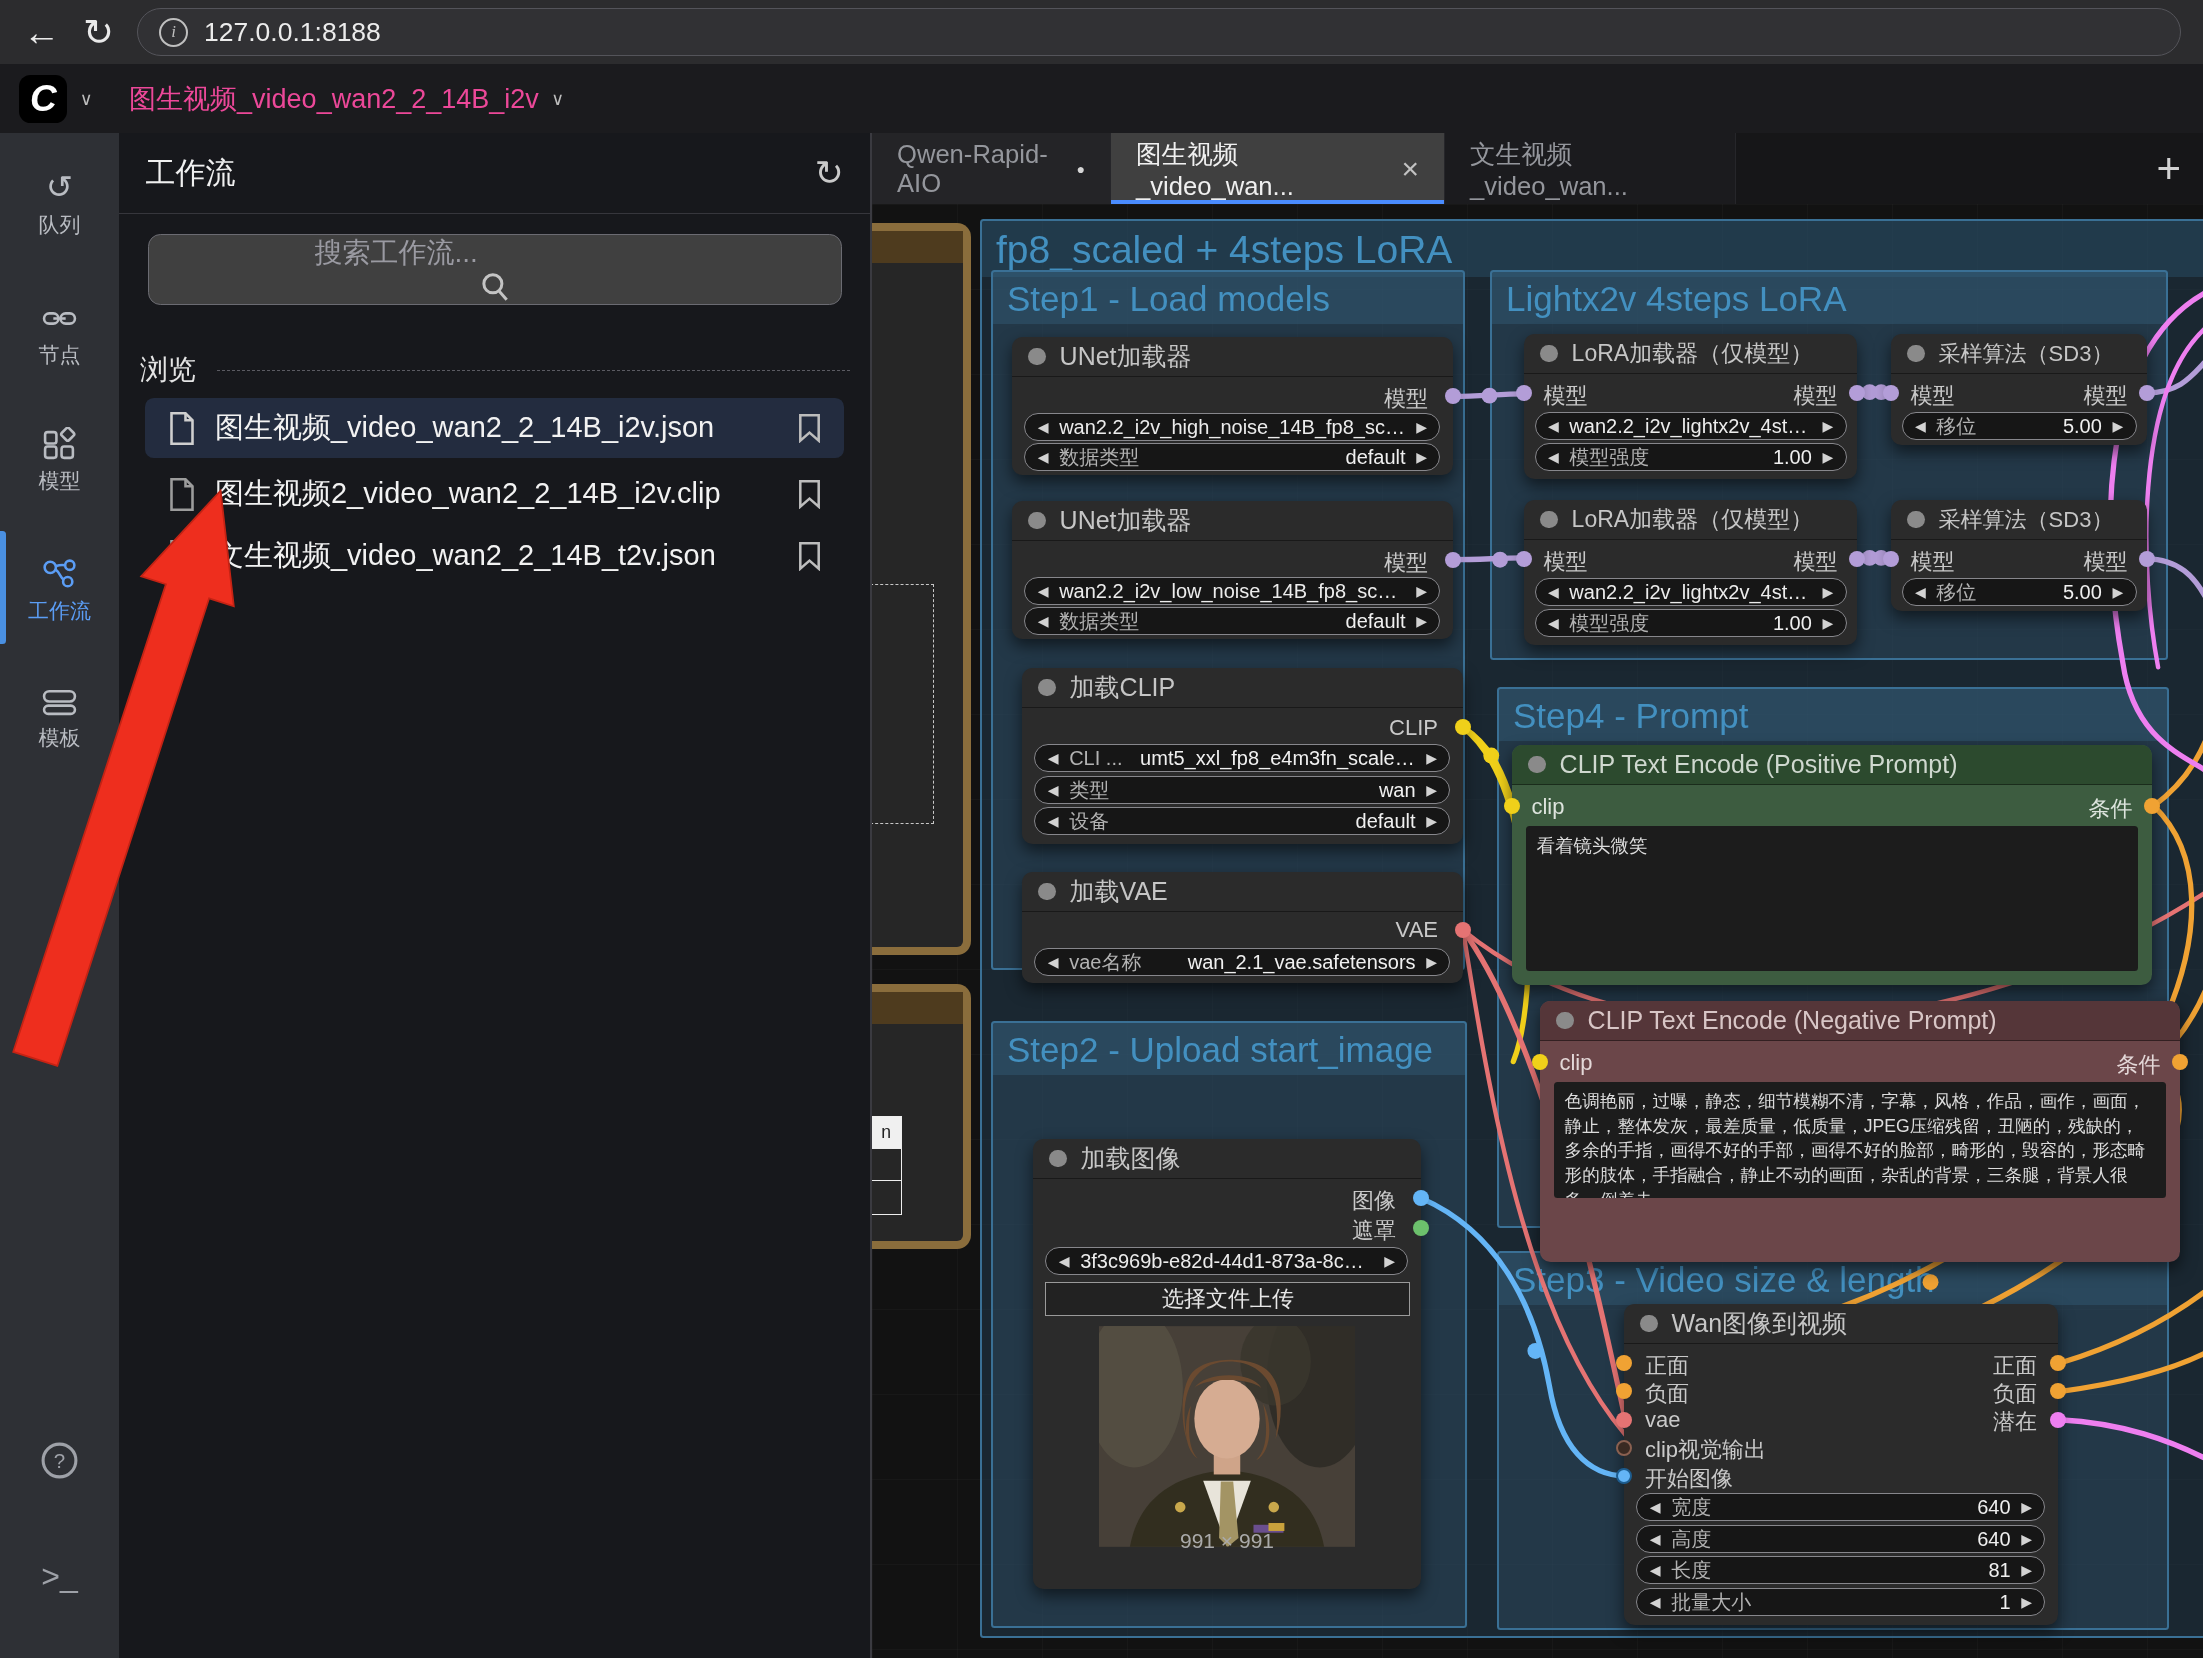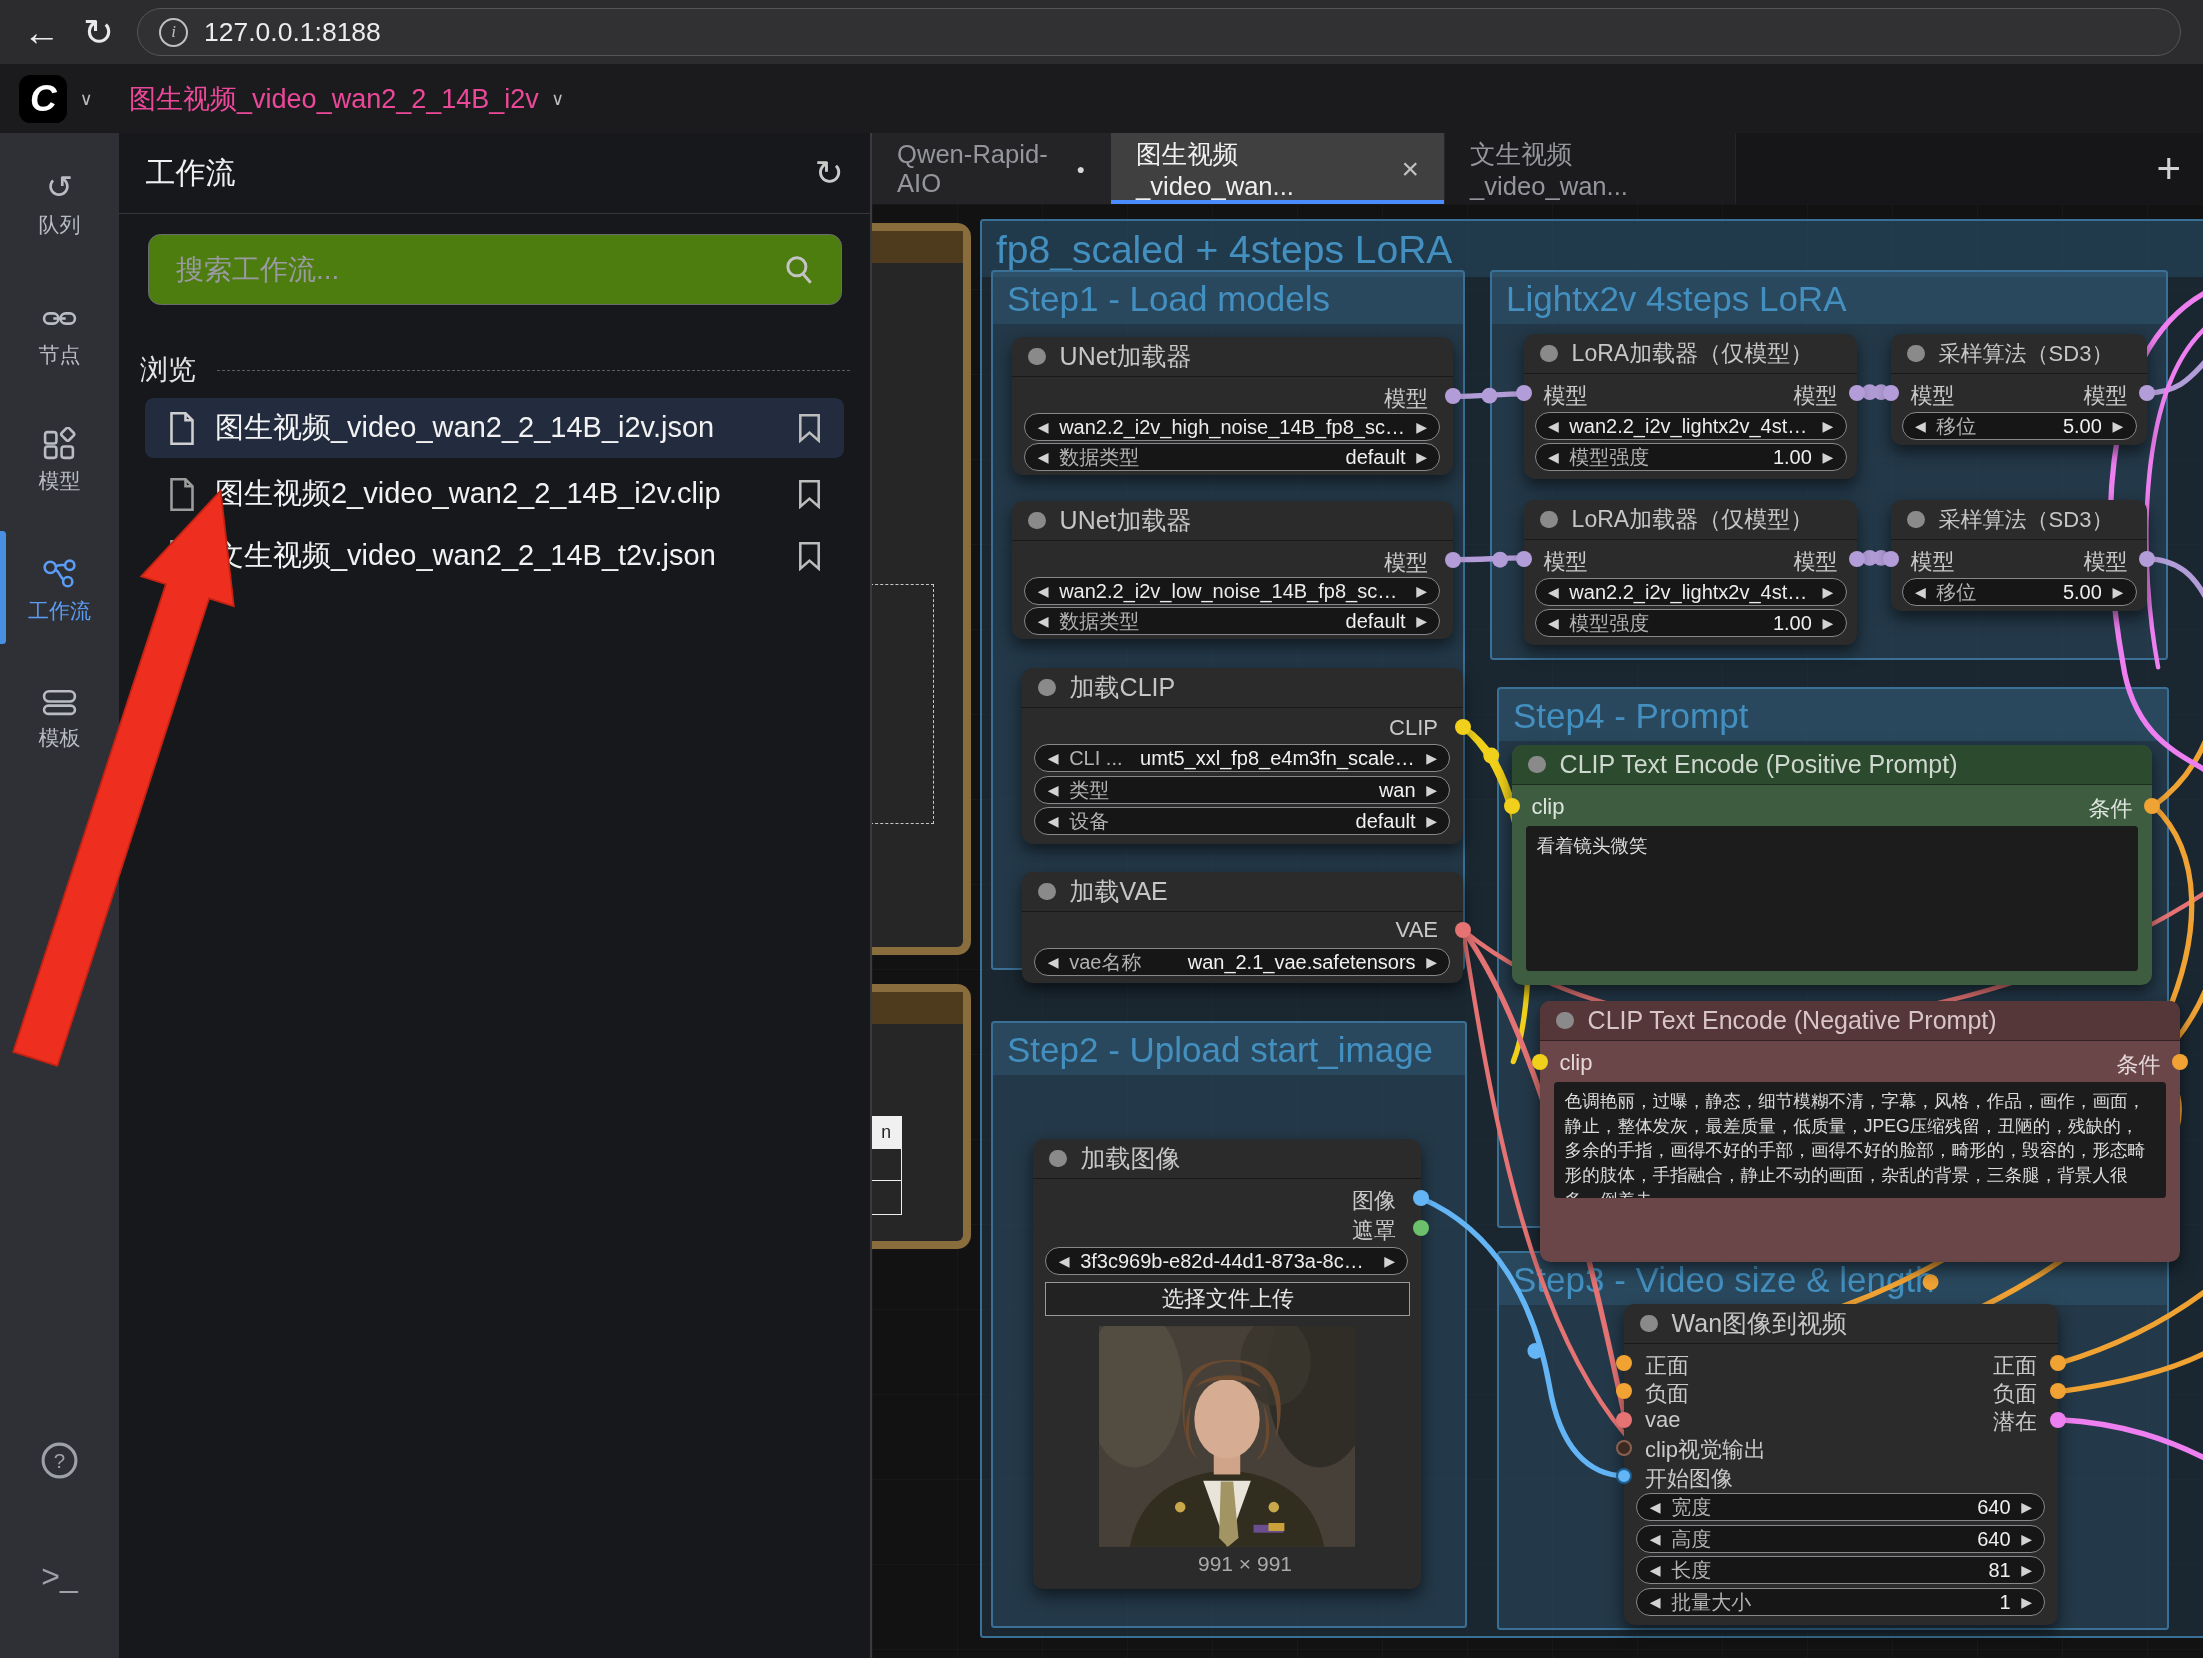--- a/index.html
+++ b/index.html
@@ -32,21 +32,21 @@
   .rail-item svg{display:block;margin:0 auto;}
   .rail-ind{position:absolute;left:0;top:398px;width:6.2px;height:113px;background:#4a90e2;border-radius:0 3.5px 3.5px 0;}
   .rail-bottom{position:absolute;left:0;width:119px;text-align:center;color:#9ea1a8;cursor:pointer;}
   
   .panel{position:absolute;left:119px;top:133px;width:753px;height:1525px;background:#17181c;box-sizing:border-box;border-right:2.6px solid #3a3a40;}
   .panel-head{position:absolute;left:0;top:0;width:100%;height:81px;display:flex;align-items:center;
     padding:0 26.5px;box-sizing:border-box;border-bottom:1.3px solid #36363c;}
   .panel-title{color:#f0f0f0;font-size:30px;}
   .panel-refresh{margin-left:auto;color:#c9c9c9;font-size:35px;cursor:pointer;}
   .search-box{position:absolute;left:29px;top:101px;width:694px;height:71px;border:1.8px solid #6b6b72;
-    border-radius:12.4px;background:#4d7c0f;display:flex;align-items:center;padding:0 25px;box-sizing:border-box;}
+    border-radius:12.4px;background:#404040;display:flex;align-items:center;padding:0 25px;box-sizing:border-box;flex-direction:column;}
   .search-box input{flex:1;background:transparent;border:none;outline:none;color:#d8d8d8;font-size:28px;font-family:inherit;}
   .search-box input::placeholder{color:#9a9aa2;}
   .browse-row{position:absolute;left:21px;top:218px;width:710px;display:flex;align-items:center;gap:21px;}
   .browse-lb{color:#e4e4e4;font-size:28px;white-space:nowrap;}
   .browse-line{flex:1;border-top:1.8px dashed #5b5b62;height:0;}
   .wf-item{position:absolute;left:25.6px;width:699px;height:60px;border-radius:8.8px;display:flex;
     align-items:center;gap:19.4px;padding:0 23px;box-sizing:border-box;cursor:pointer;}
   .wf-item.selected{background:#232c3f;}
   .wf-item .nm{color:#f2f2f2;font-size:29px;flex:1;white-space:nowrap;overflow:hidden;text-overflow:ellipsis;}
   
@@ -529,21 +529,21 @@
         <ellipse cx="145" cy="105" rx="37" ry="45" fill="#d6ac92"></ellipse>
         <path d="M100,130 C88,70 112,40 147,40 C188,40 208,72 200,128 C210,100 208,62 188,48 C170,34 122,34 106,52 C92,68 92,108 100,130 Z" fill="#6b4a30"></path>
         <path d="M104,90 C100,120 102,140 112,150 C98,142 94,112 104,90 Z" fill="#6b4a30"></path>
         <path d="M186,88 C192,118 190,140 178,152 C194,144 198,112 186,88 Z" fill="#6b4a30"></path>
         <path d="M108,70 C120,52 172,50 184,70 C170,58 120,58 108,70 Z" fill="#6b4a30"></path>
         <circle cx="92" cy="205" r="6" fill="#c9a84c"></circle>
         <circle cx="198" cy="205" r="6" fill="#c9a84c"></circle>
         <rect x="175" y="225" width="34" height="9" fill="#6a4e8e"></rect>
         <rect x="192" y="223" width="18" height="9" fill="#c9a23c"></rect>
       </svg>
-      <div class="img-caption" style="top:413px;padding-left:18px;">991 × 991</div>
+      <div class="img-caption" style="top:390px;">991 × 991</div>
     </div>
 
     <div class="node" style="left:752px;top:1100px;width:434px;height:321px;">
       <div class="nh">
           <span class="ndot"></span>
         <span>Wan图像到视频</span>
         </div>
 
       <span class="pdot" style="left:-8px;top:51px;background:#f0a233;"></span>
       <span class="slot" style="left:21px;top:47px;">正面</span>

